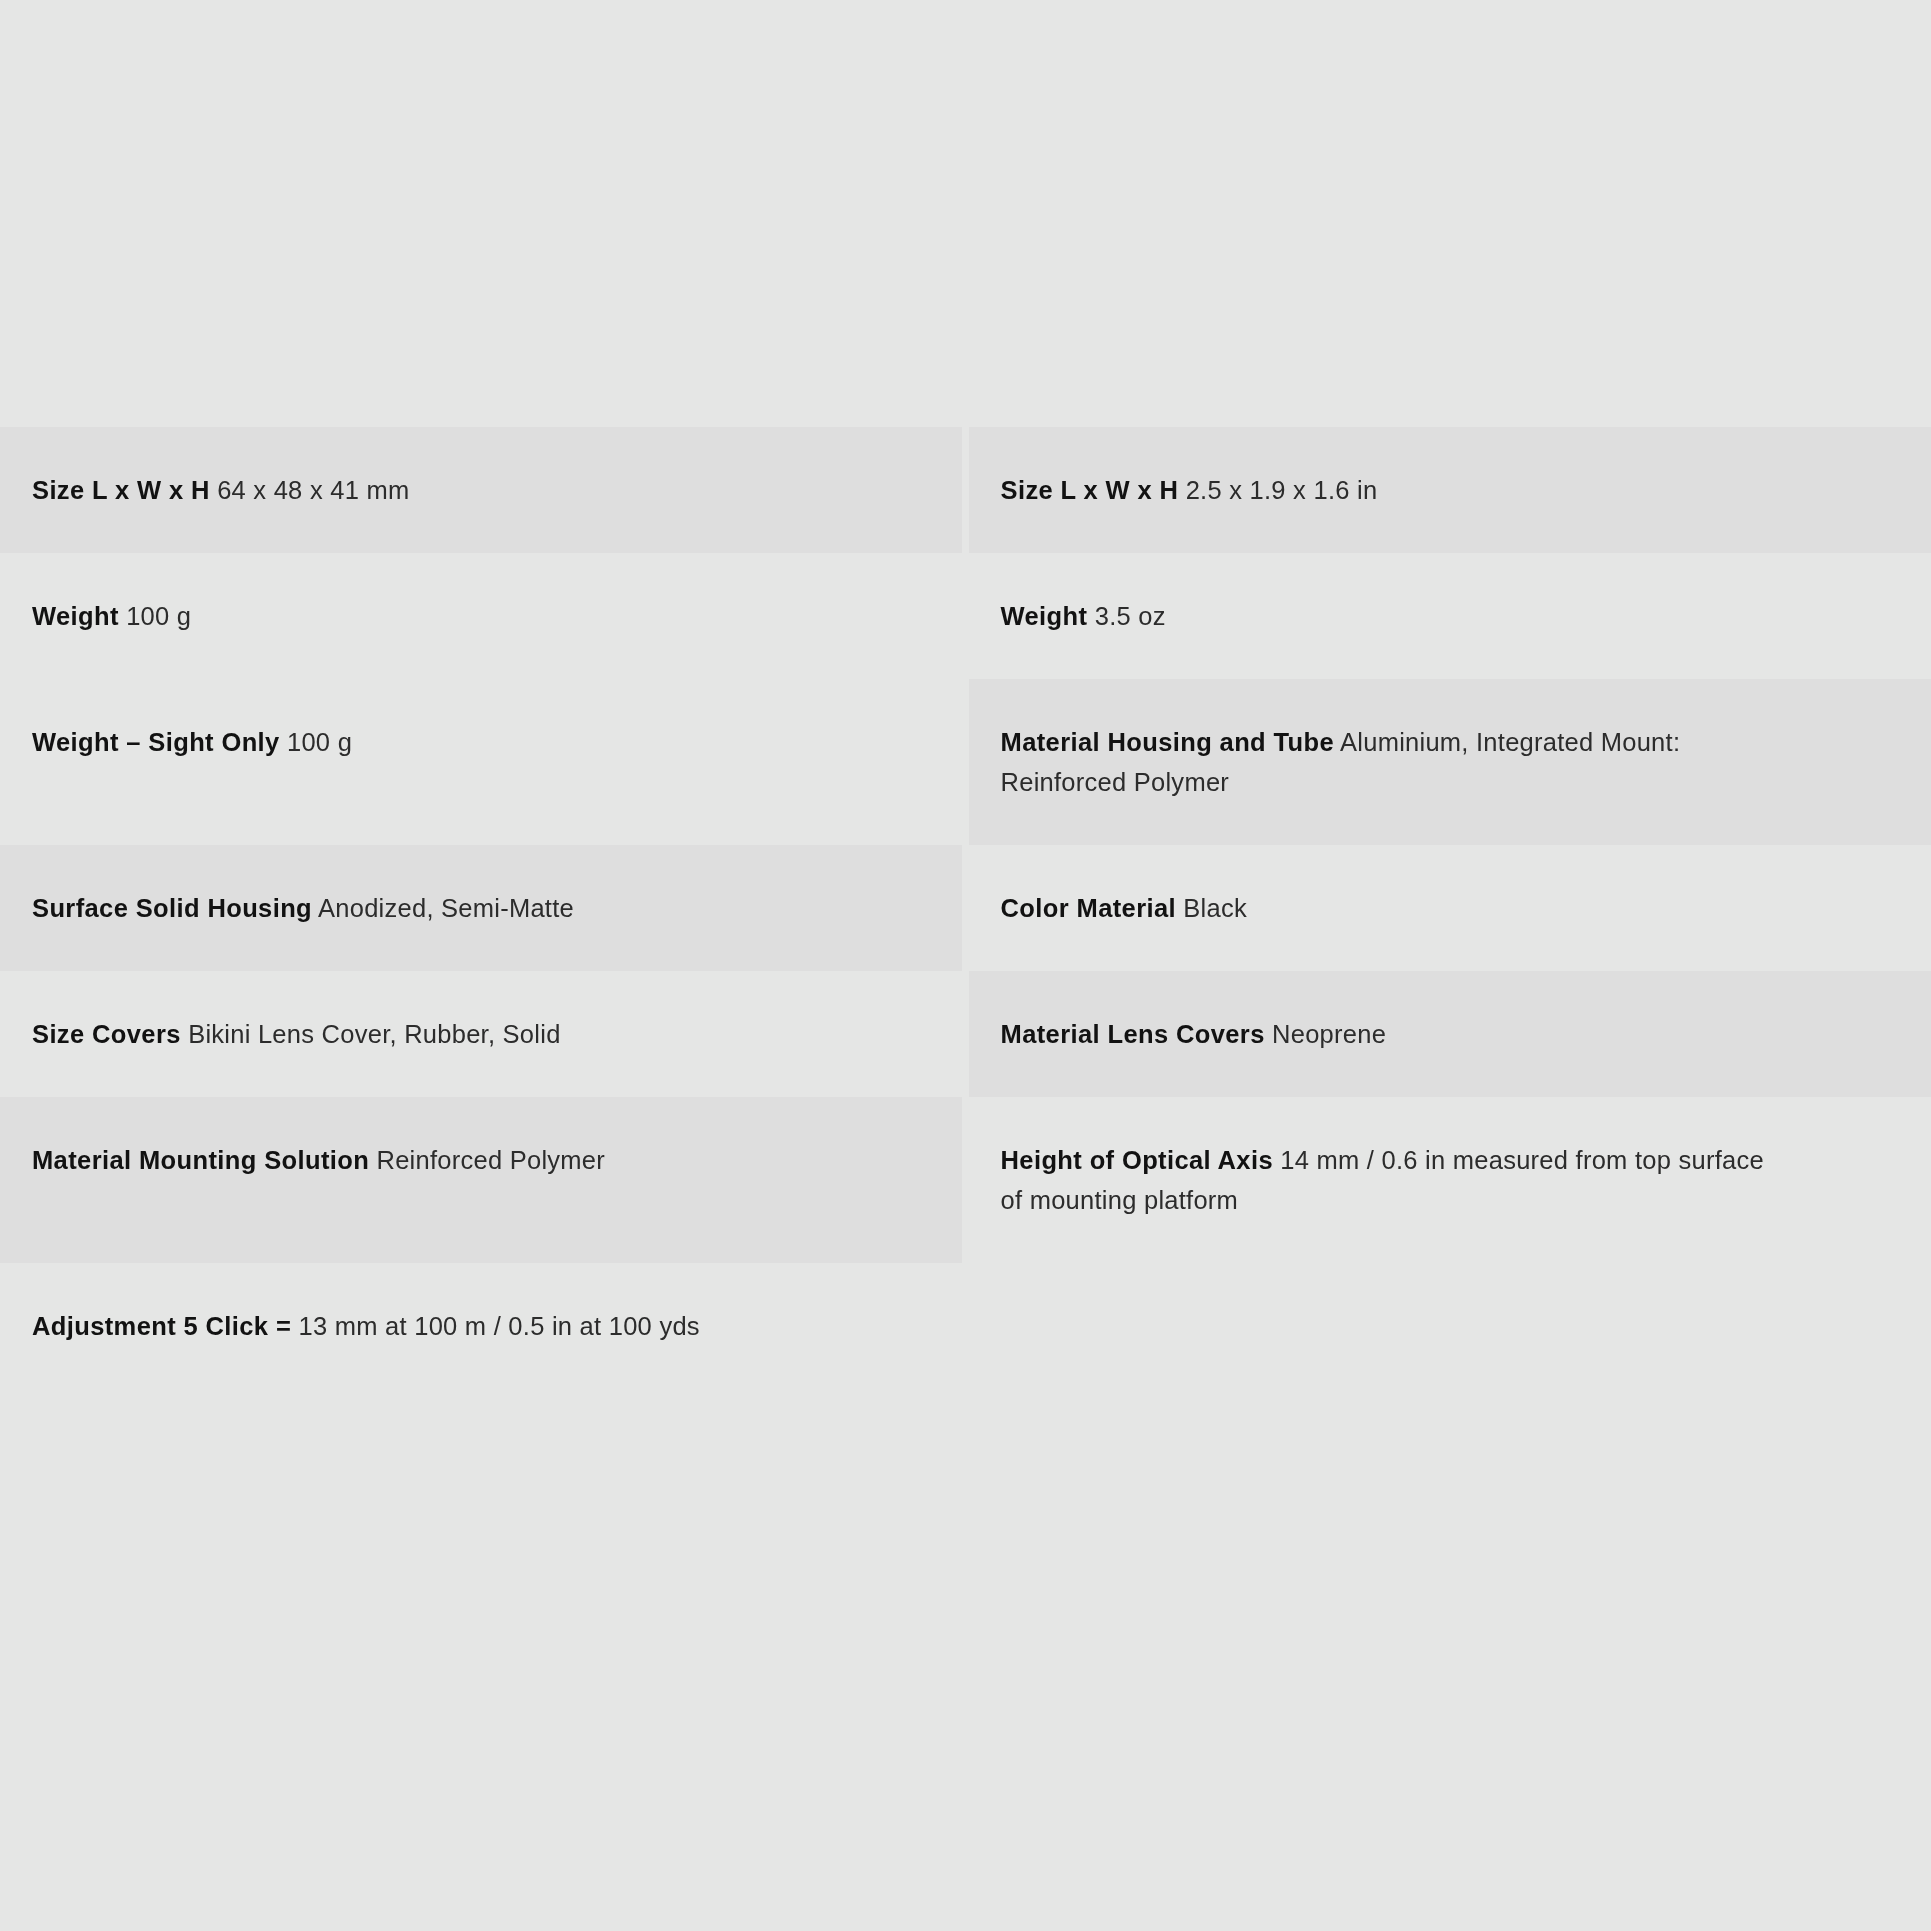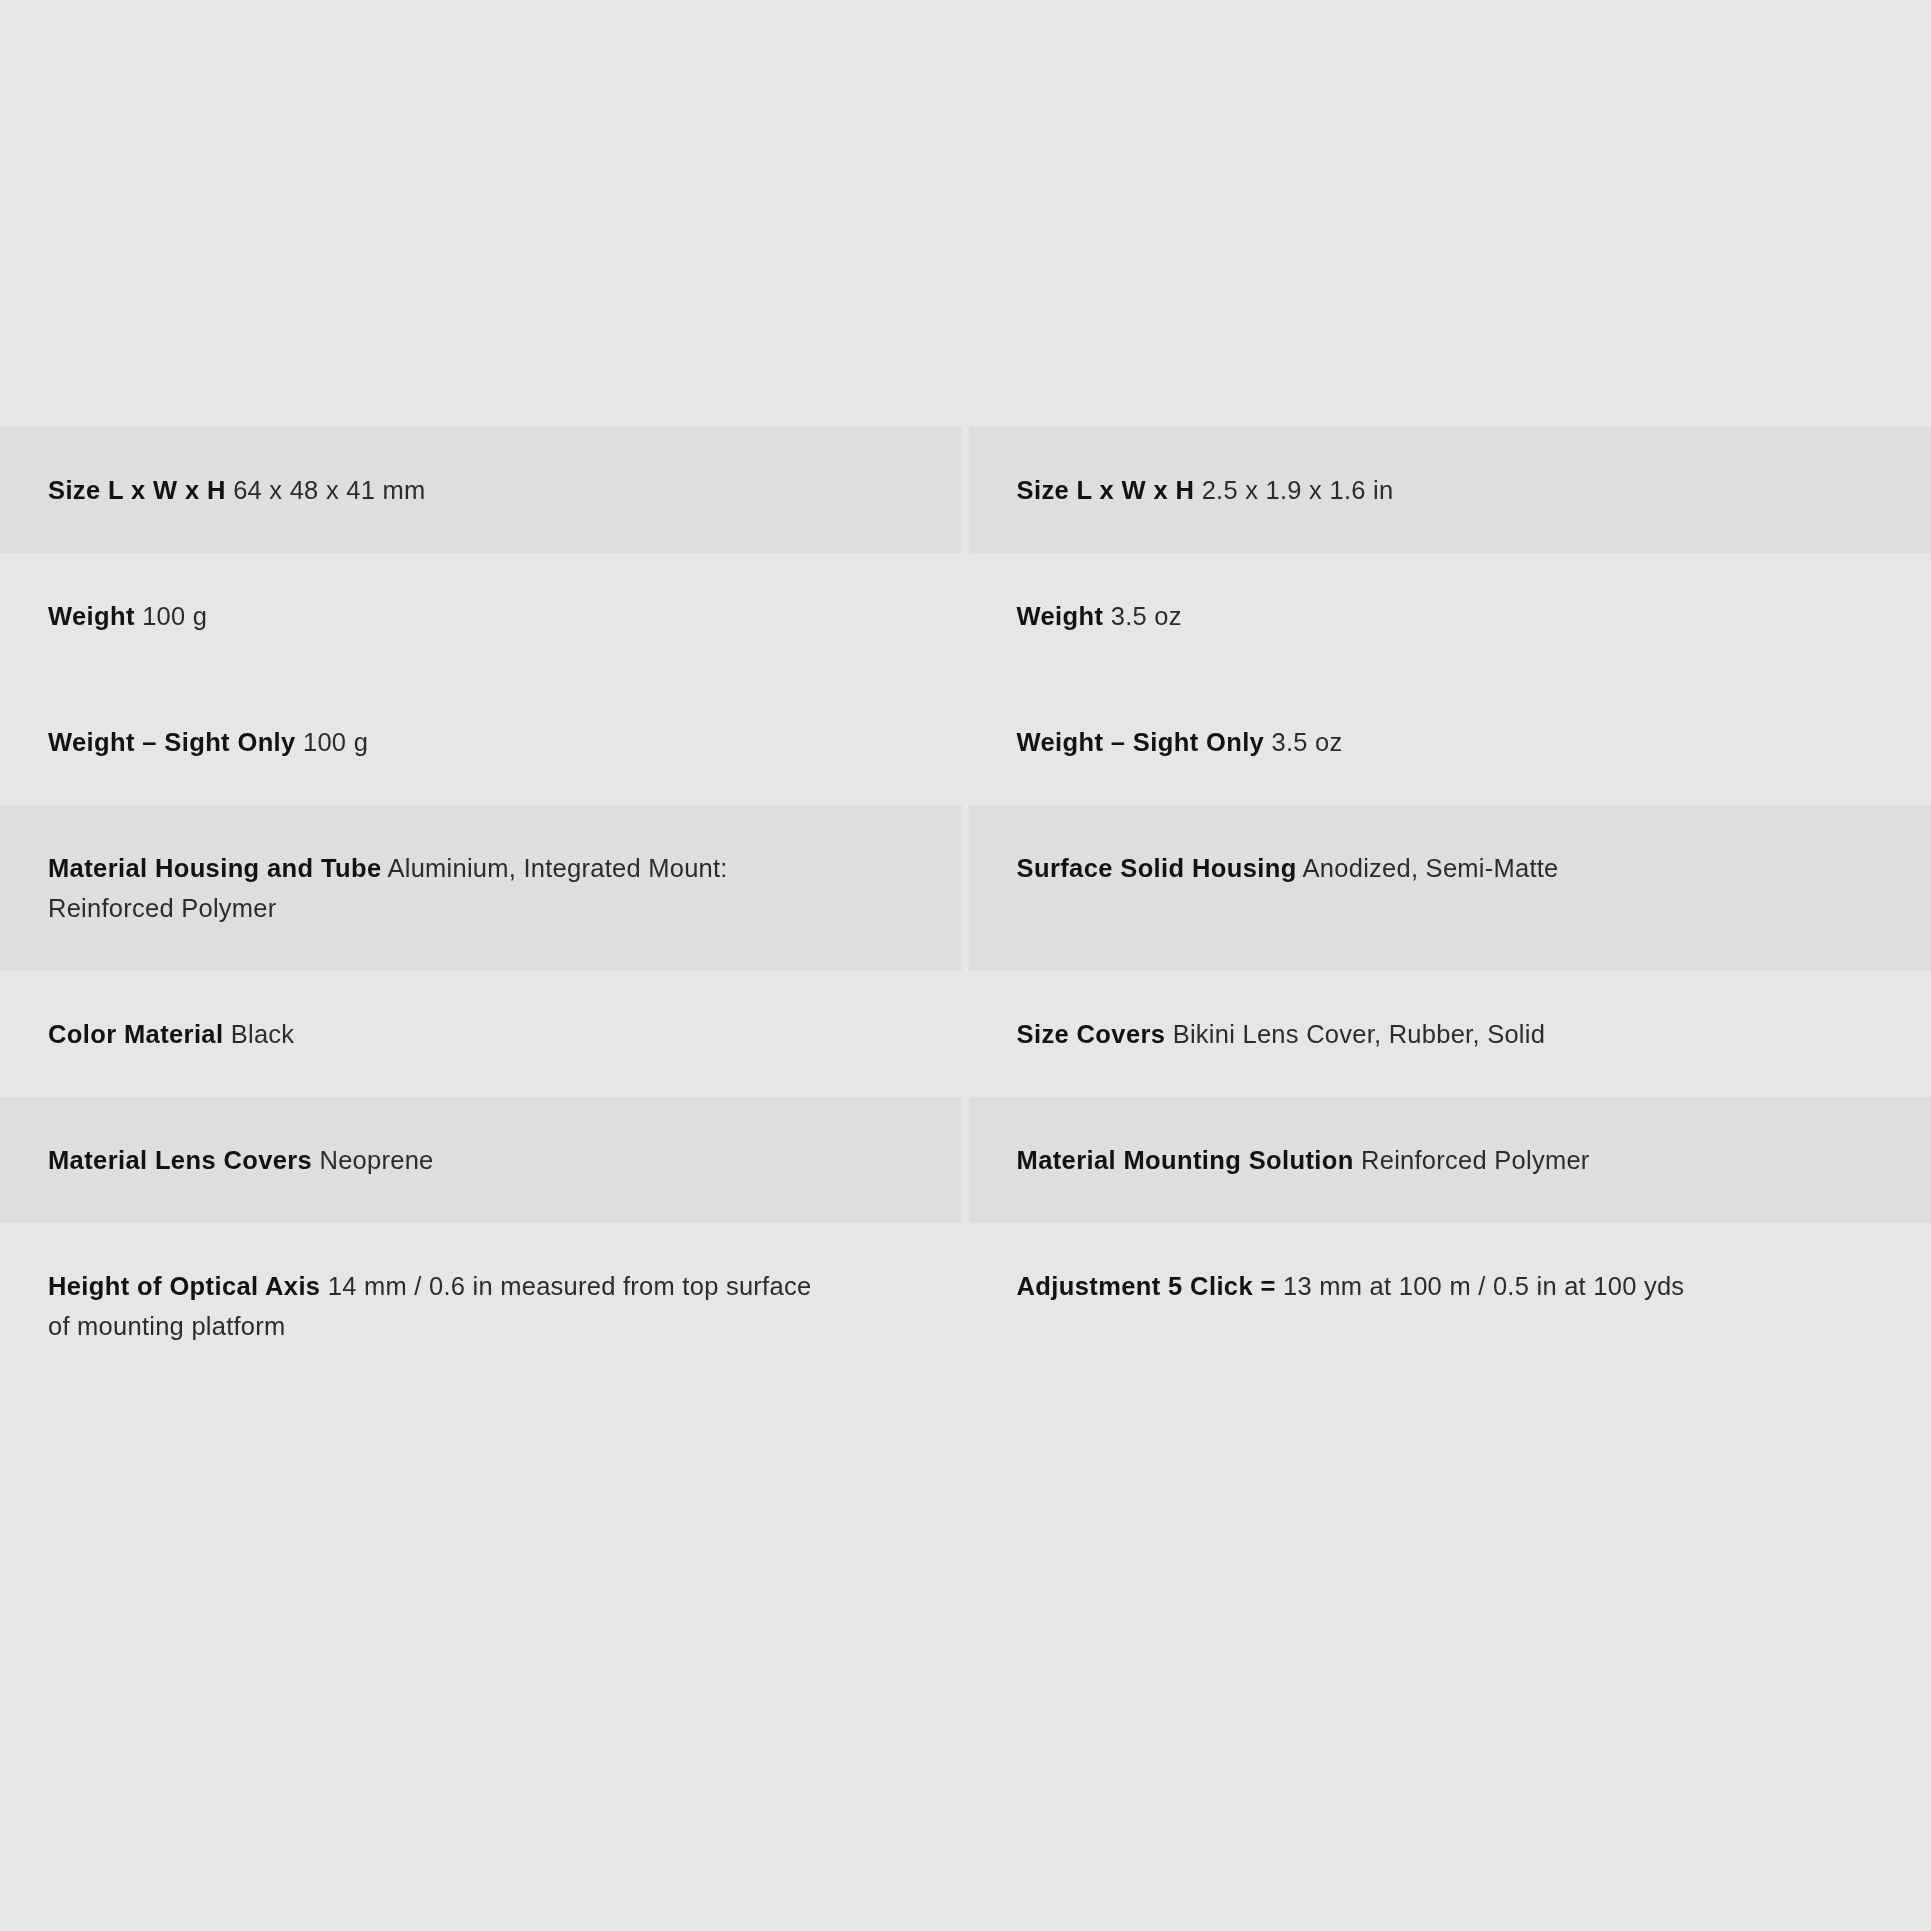--- a/index.html
+++ b/index.html
@@ -15,21 +15,21 @@
     position: absolute;
     top: 427px;
     left: 0;
     width: 1931px;
     display: grid;
     grid-template-columns: 1fr 1fr;
     column-gap: 6.1px;
     row-gap: 0;
   }
   .spec-cell {
-    padding: 43px 48px 43px 48px;
+    padding: 43px 48px 43px 32px;
     font-size: 25.5px;
     line-height: 40px;
     letter-spacing: 0.01em;
     color: #2c2c2c;
     background: transparent;
   }
   .spec-cell.dark {
     background: #dedede;
   }
   .spec-label {
@@ -45,21 +45,20 @@
 </style>
 </head>
 <body>
 
 <div class="spec-table" id="spec-table">
     <div class="spec-cell dark"><span class="spec-label">Size L x W x H</span> <span class="spec-value">64 x 48 x 41 mm</span></div>
     <div class="spec-cell dark"><span class="spec-label">Size L x W x H</span> <span class="spec-value">2.5 x 1.9 x 1.6 in</span></div>
     <div class="spec-cell light"><span class="spec-label">Weight</span> <span class="spec-value">100 g</span></div>
     <div class="spec-cell light"><span class="spec-label">Weight</span> <span class="spec-value">3.5 oz</span></div>
     <div class="spec-cell light"><span class="spec-label">Weight – Sight Only</span> <span class="spec-value">100 g</span></div>
-    <div class="spec-cell light"><span class="spec-label">Weight – Sight Only</span> <span class="spec-value">3.5 oz</span></div>
     <div class="spec-cell dark"><span class="spec-label">Material Housing and Tube</span> <span class="spec-value">Aluminium, Integrated Mount:
 Reinforced Polymer</span></div>
     <div class="spec-cell dark"><span class="spec-label">Surface Solid Housing</span> <span class="spec-value">Anodized, Semi-Matte</span></div>
     <div class="spec-cell light"><span class="spec-label">Color Material</span> <span class="spec-value">Black</span></div>
     <div class="spec-cell light"><span class="spec-label">Size Covers</span> <span class="spec-value">Bikini Lens Cover, Rubber, Solid</span></div>
     <div class="spec-cell dark"><span class="spec-label">Material Lens Covers</span> <span class="spec-value">Neoprene</span></div>
     <div class="spec-cell dark"><span class="spec-label">Material Mounting Solution</span> <span class="spec-value">Reinforced Polymer</span></div>
     <div class="spec-cell light"><span class="spec-label">Height of Optical Axis</span> <span class="spec-value">14 mm / 0.6 in measured from top surface
 of mounting platform</span></div>
     <div class="spec-cell light"><span class="spec-label">Adjustment 5 Click =</span> <span class="spec-value">13 mm at 100 m / 0.5 in at 100 yds</span></div>

